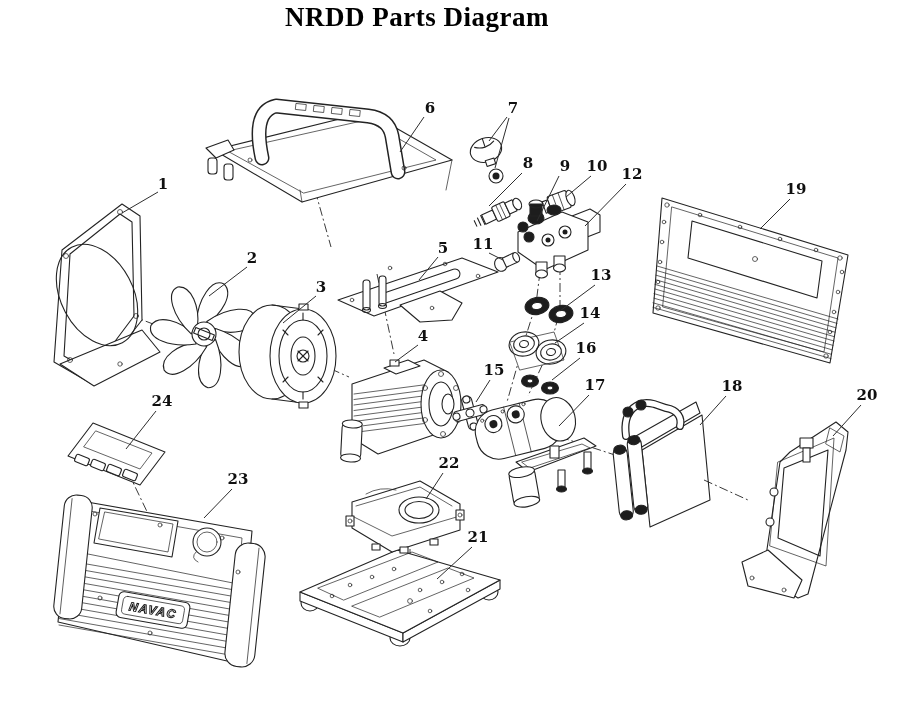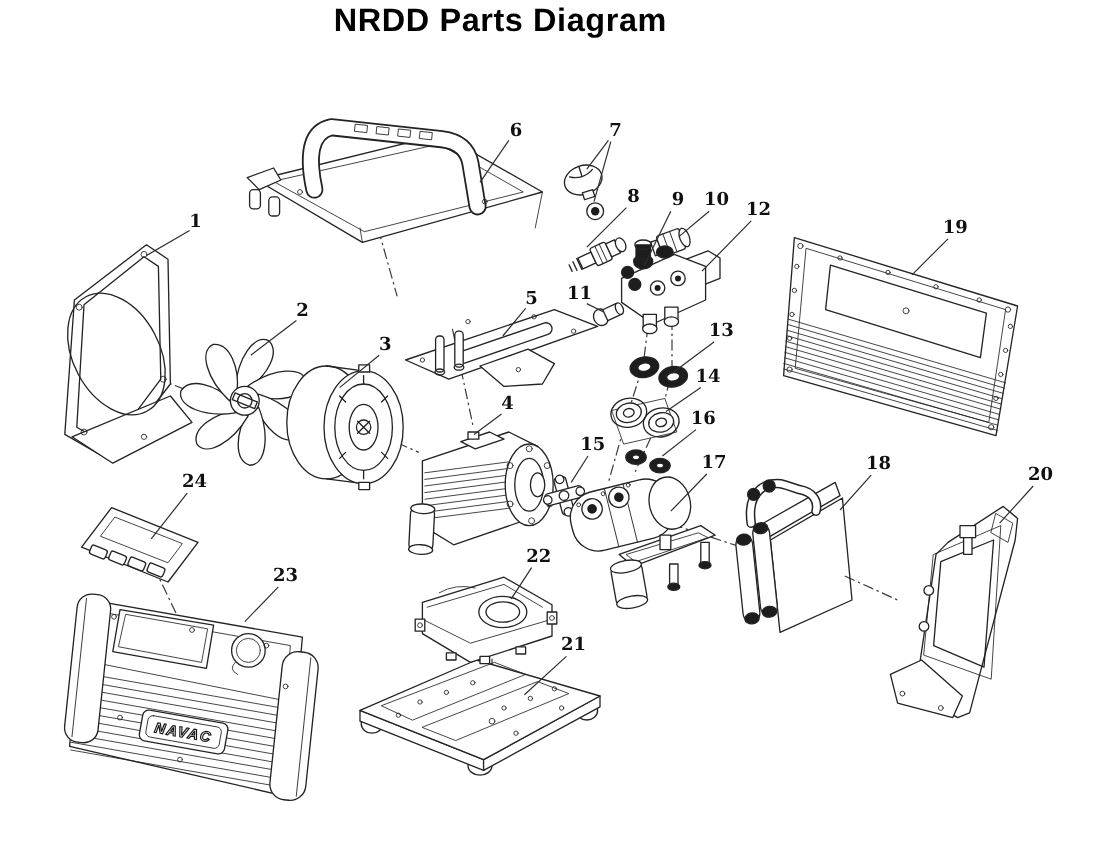--- a/index.html
+++ b/index.html
@@ -1,19 +1,19 @@
 <!DOCTYPE html>
 <html><head>
 <meta charset="utf-8">
 <style>
   html,body{margin:0;padding:0;background:#fff;}
   .page{position:relative;width:917px;height:713px;background:#fff;overflow:hidden;
         font-family:"Liberation Sans",sans-serif;}
   .title{position:absolute;left:0;top:0;width:834px;text-align:center;
-         font-family:Liberation Sans, sans-serif;font-weight:bold;font-size:27px;
+         font-family:Liberation Serif, serif;font-weight:bold;font-size:27px;
          color:#000;margin:0;padding-top:2px;letter-spacing:.5px;}
   svg{position:absolute;left:0;top:0;}
   .art{stroke:#232323;stroke-width:1.1;fill:none;stroke-linejoin:round;stroke-linecap:round;}
   .fw{fill:#ffffff;}
   .fd{fill:#1d1d1d;}
   .thin{stroke-width:.7;}
   .leader{stroke:#2e2e2e;stroke-width:1;}
   .phantom{stroke:#3a3a3a;stroke-width:1;fill:none;stroke-dasharray:9 3 2 3;}
   .plabel{font-family:"DejaVu Serif","Liberation Serif",serif;font-size:15px;font-weight:600;fill:#101010;}
   .logo-text{font-family:"Liberation Sans",sans-serif;font-weight:bold;font-style:italic;

